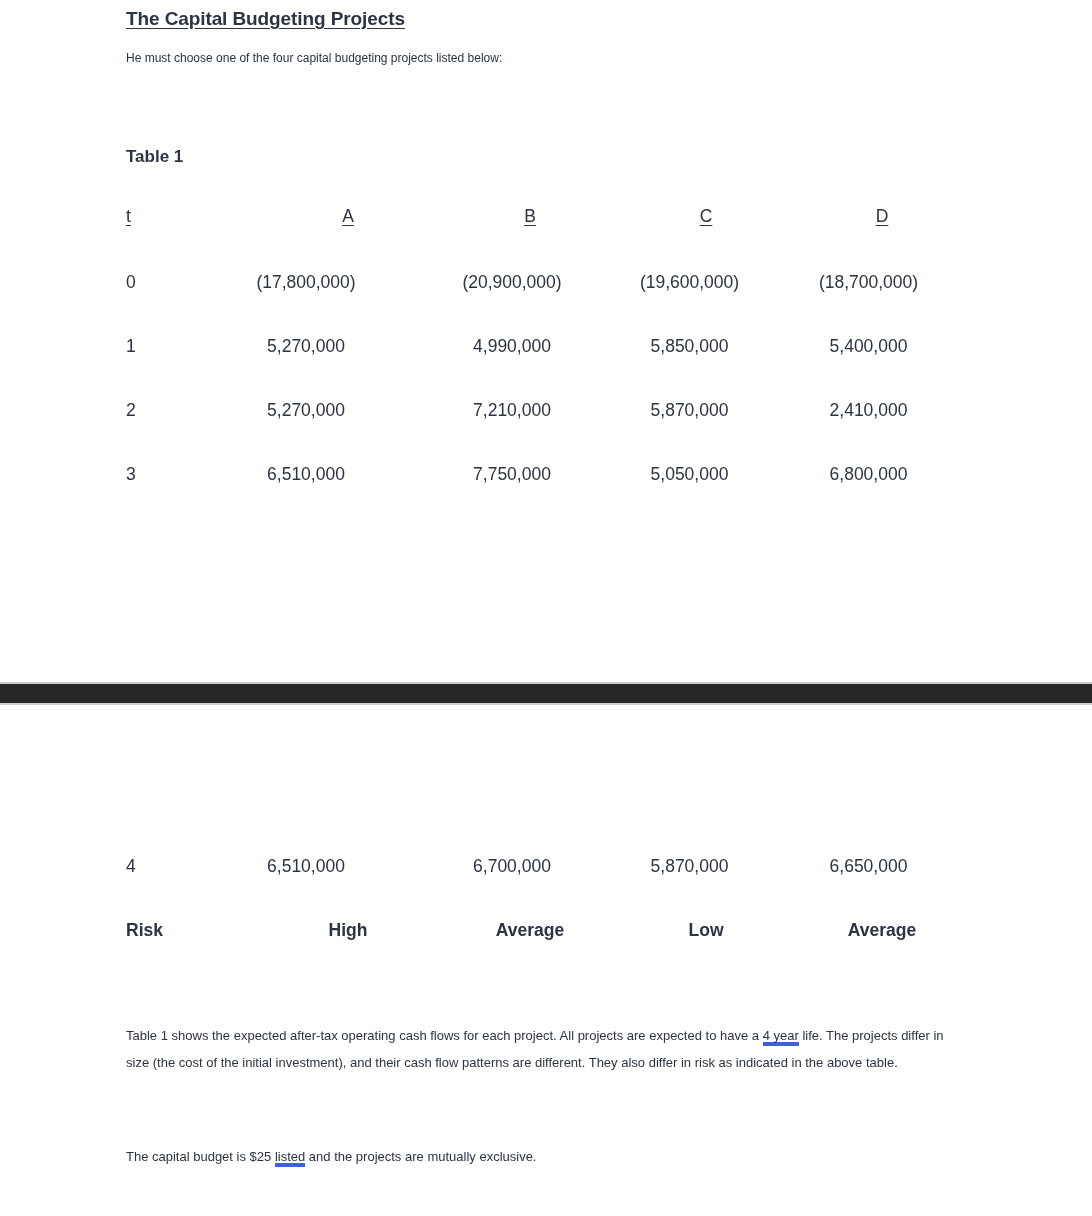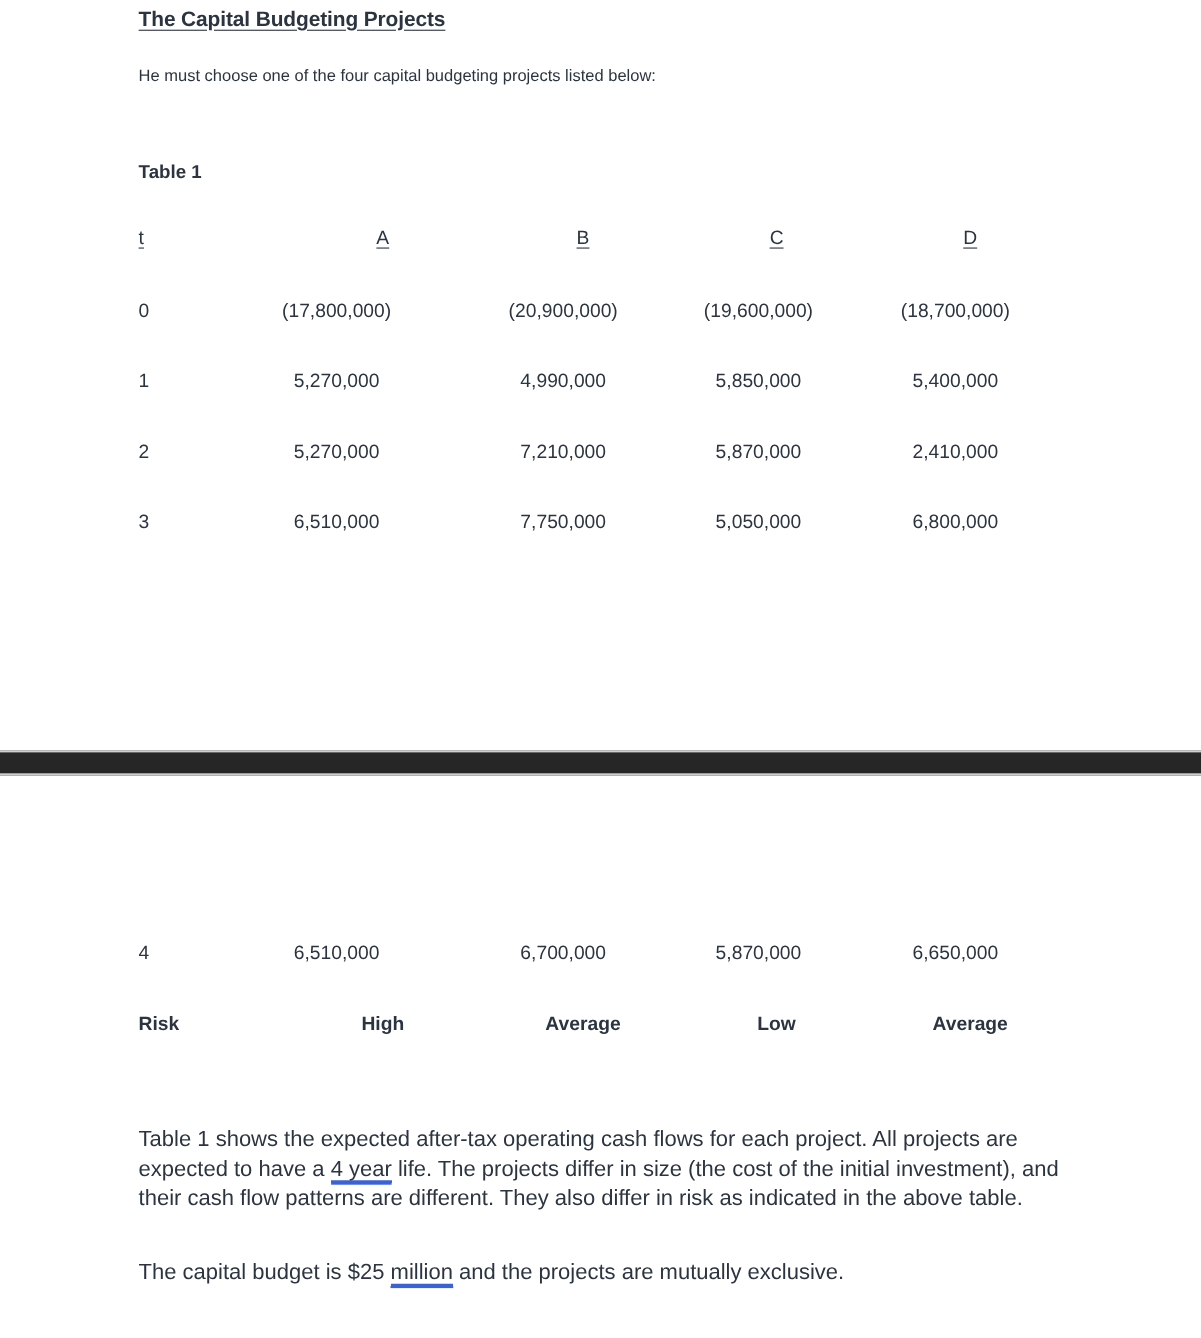--- a/index.html
+++ b/index.html
@@ -31,22 +31,22 @@
     font-weight: bold;
     text-decoration: underline;
     text-underline-offset: 3px;
     letter-spacing: -0.1px;
     white-space: nowrap;
   }
 
   .intro-line {
     position: absolute;
     left: 126px;
-    top: 61px;
-    font-size: 15px;
+    top: 51px;
+    font-size: 12px;
     white-space: nowrap;
     text-align: right;
   }
 
   .table-caption {
     position: absolute;
     left: 126px;
     top: 147px;
     font-size: 17px;
     font-weight: bold;
@@ -104,21 +104,21 @@
     background: #262626;
     border-top: 2px solid #cfcfcf;
     border-bottom: 2px solid #cfcfcf;
     box-sizing: border-box;
   }
 
   
   .para {
     position: absolute;
     left: 126px;
-    font-size: 20px;
+    font-size: 13px;
     line-height: 26.5px;
   }
   .para-1 { top: 1023px; width: 840px; }
   .para-2 { top: 1144px; width: 840px; white-space: nowrap; }
 
   
   .grammar {
     border-bottom: 2px solid #3b63d6;
     box-shadow: inset 0 -5px 0 -3px #3b63d6;
     padding-bottom: 1px;
@@ -202,15 +202,15 @@
       <span class="cell t-label bold">Risk</span>
       <span class="cell ctr col-a bold">High</span>
       <span class="cell ctr col-b bold">Average</span>
       <span class="cell ctr col-c bold">Low</span>
       <span class="cell ctr col-d bold">Average</span>
     </div>
   </div>
 
   <div class="para para-1"><span>Table 1 shows the expected after-tax operating cash flows for each project. All projects are expected to have a </span><span class="grammar">4 year</span><span> life.  The projects differ in size (the cost of the initial investment), and their cash flow patterns are different.  They also differ in risk as indicated in the above table.</span></div>
 
-  <div class="para para-2"><span>The capital budget is $25 </span><span class="grammar">million</span><span> and the projects are mutually exclusive.</span></div>
+  <div class="para para-2"><span>The capital budget is $25 </span><span class="grammar">listed</span><span> and the projects are mutually exclusive.</span></div>
 
 </div>
 
 </body></html>

